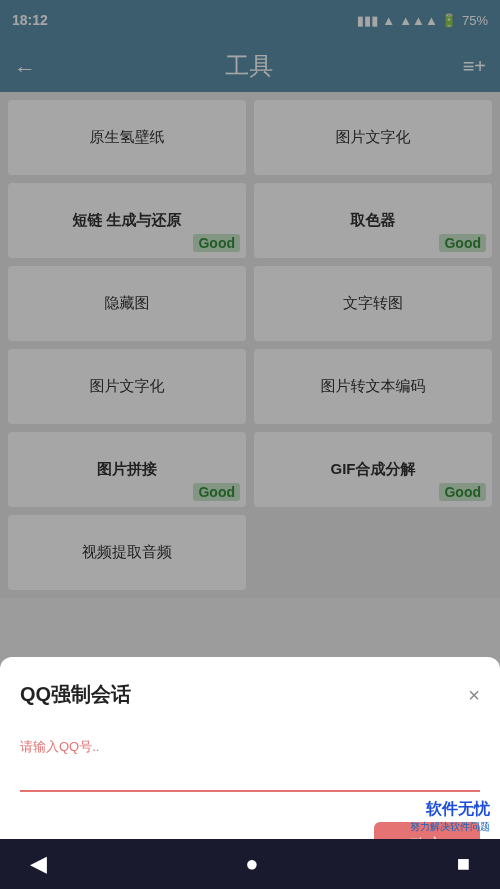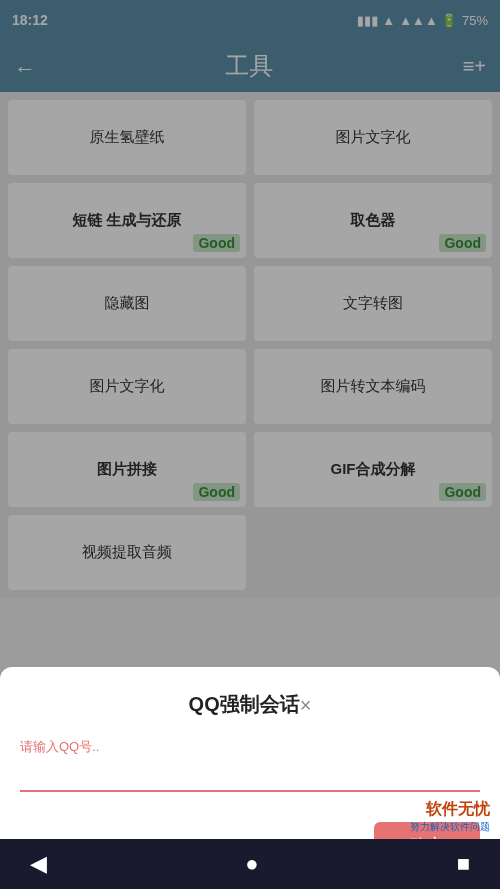--- a/index.html
+++ b/index.html
@@ -107,22 +107,22 @@
       left: 0;
       width: 100%;
       background: white;
       border-radius: 12px 12px 0 0;
       z-index: 20;
       padding: 24px 20px 20px;
     }
     .dialog-header {
       display: flex;
       align-items: center;
-      justify-content: center;
-      margin-bottom: 20px;
+      justify-content: space-between;
+      margin-bottom: 30px;
     }
     .dialog-title {
       font-size: 20px;
       font-weight: bold;
       color: #222;
     }
     .dialog-close {
       font-size: 20px;
       color: #888;
       cursor: pointer;
@@ -185,21 +185,21 @@
     .watermark {
       position: absolute;
       bottom: 55px;
       right: 10px;
       z-index: 25;
       text-align: right;
     }
     .watermark-line1 {
       font-size: 16px;
       font-weight: bold;
-      color: #c2410c;
+      color: #1d4ed8;
     }
     .watermark-line2 {
       font-size: 10px;
       color: #1565c0;
     }
   </style>
 </head>
 <body>
 
 <div class="status-bar">

